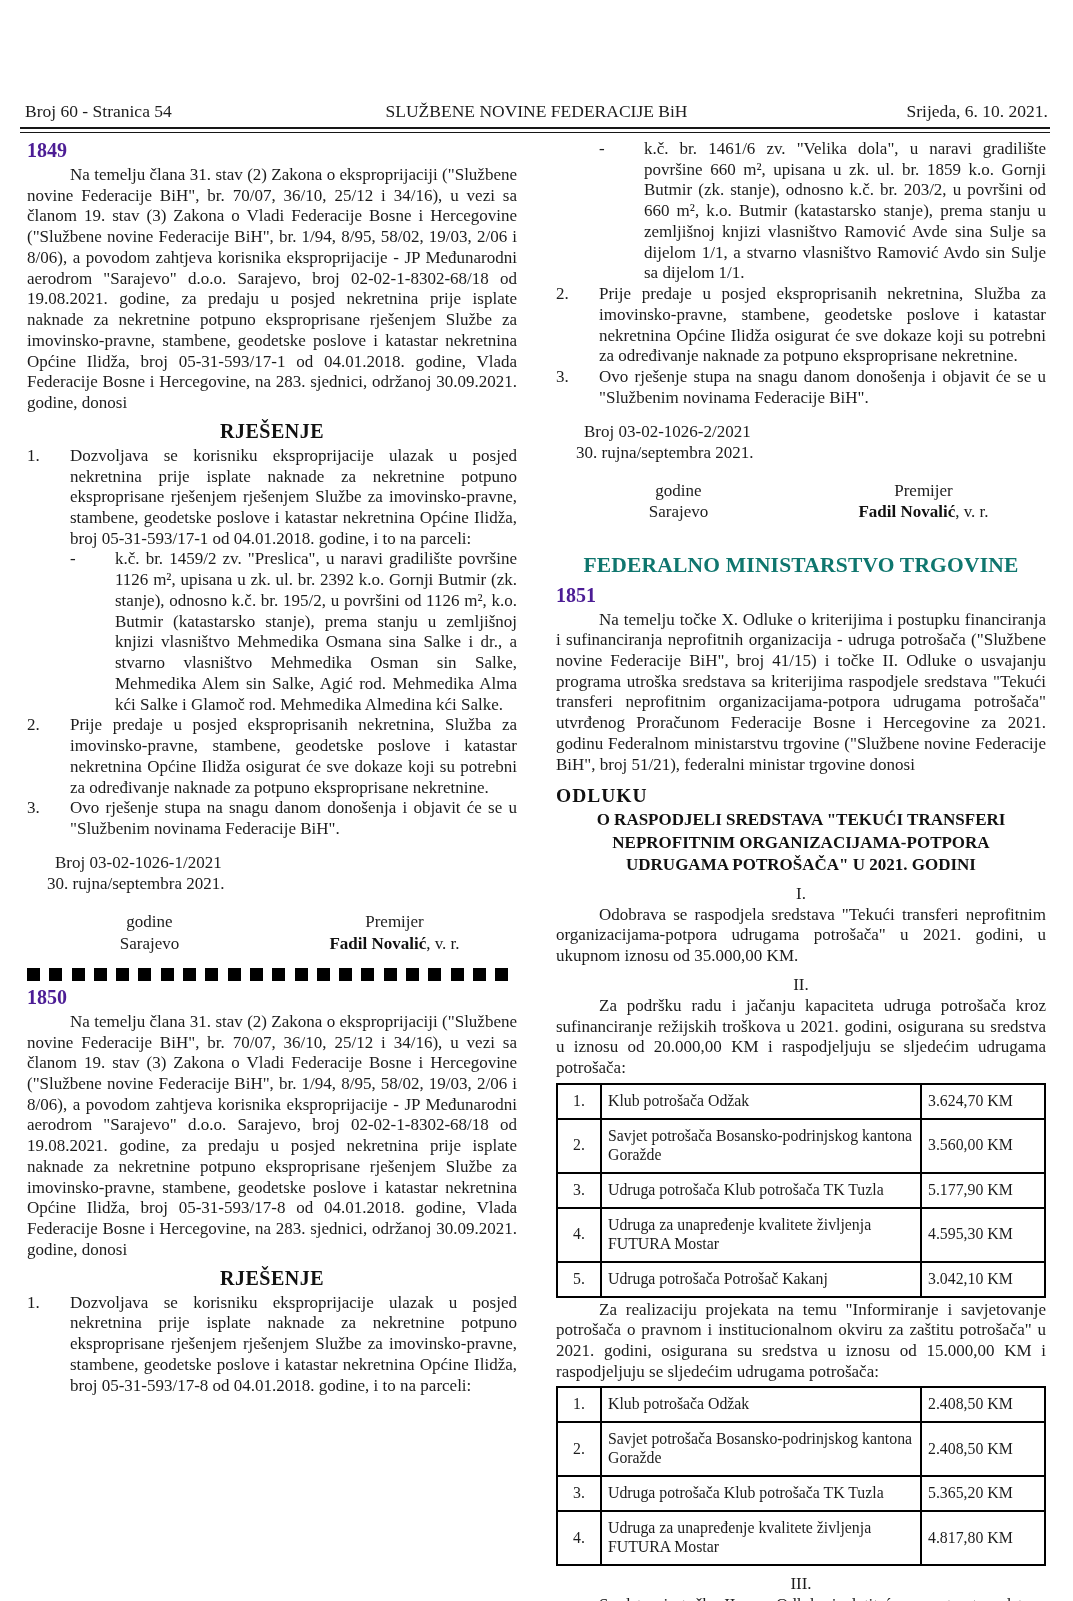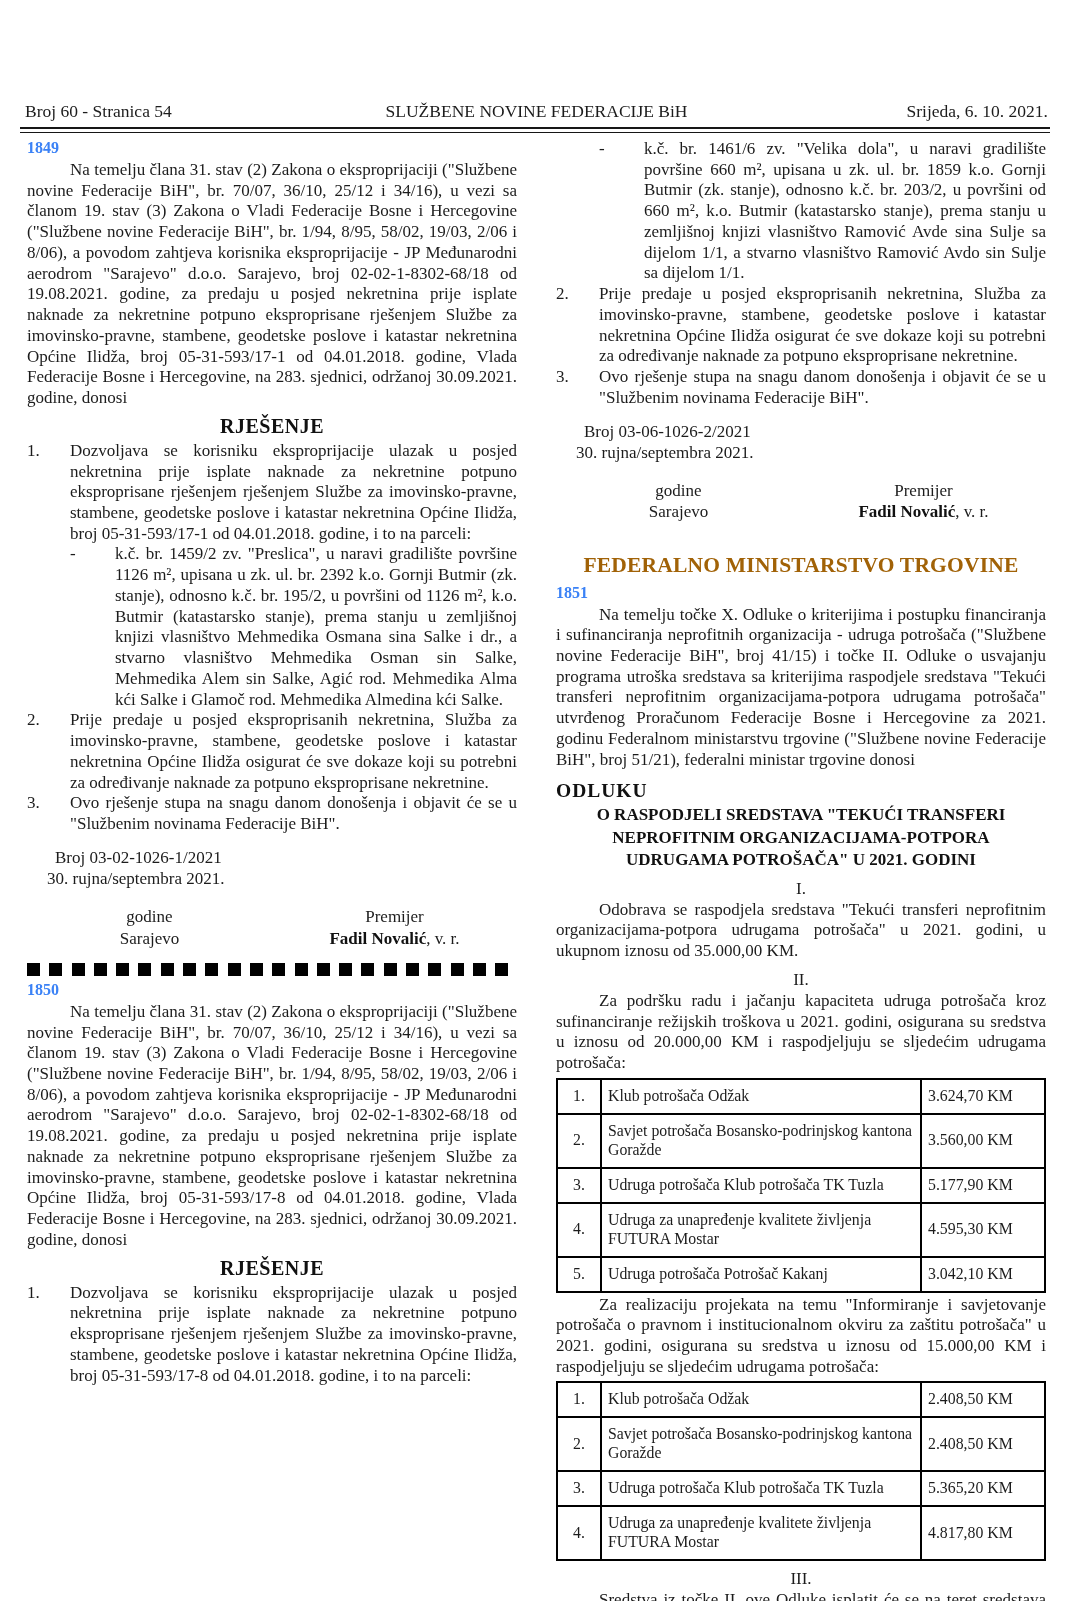--- a/index.html
+++ b/index.html
@@ -16,21 +16,21 @@
   .masthead .side{position:relative;z-index:1;background:transparent;}
   .head-rule{
     position:absolute;top:127px;left:20px;width:1030px;height:3px;
     border-top:2.5px solid #161616;border-bottom:1px solid #161616;
   }
   .content{
     position:absolute;top:139px;left:27px;width:1019px;
     display:flex;gap:39px;
   }
   .col{width:490px;}
-  .doc-num{font-size:16px;font-weight:bold;margin:0 0 3px 0;color:#3b82f6;}
+  .doc-num{font-size:20px;font-weight:bold;margin:0 0 3px 0;color:#4c1d95;}
   p.body{
     margin:0;font-size:17px;line-height:1.22;text-align:justify;
     text-indent:43px;
   }
   .res-title{
     text-align:center;font-weight:bold;font-size:20px;margin:6px 0 3px 0;
     letter-spacing:0.5px;color:#111;
   }
   .li{display:flex;font-size:17px;line-height:1.22;}
   .li .num{flex:0 0 43px;}
@@ -43,21 +43,21 @@
   .sig .l2{padding-left:20px;}
   .sig-row{display:flex;margin-top:17px;}
   .sig-col{width:50%;text-align:center;}
   .sig b{color:#111;}
   .divider{
     height:13px;margin:14px 0 5px 0;width:489px;
     background:repeating-linear-gradient(to right,#000 0 13px,transparent 13px 22.3px);
   }
   .ministry-title{
     text-align:center;font-weight:bold;font-size:21.5px;
-    margin:30px 0 6px 0;color:#a16207;letter-spacing:0.2px;
+    margin:30px 0 6px 0;color:#0f766e;letter-spacing:0.2px;
   }
   .decision-title{
     text-align:left;font-weight:bold;font-size:19.5px;margin:10px 0 1px 0;
     letter-spacing:1px;color:#111;
   }
   .decision-sub{
     text-align:center;font-weight:bold;font-size:17px;line-height:1.3;
     margin:2px auto 6px auto;max-width:470px;color:#111;
   }
   .roman{text-align:center;font-size:17px;margin:8px 0 1px 0;}
@@ -147,21 +147,21 @@
         <div class="li">
           <span class="num">2.</span>
           <span class="text">Prije predaje u posjed eksproprisanih nekretnina, Služba za imovinsko-pravne, stambene, geodetske poslove i katastar nekretnina Općine Ilidža osigurat će sve dokaze koji su potrebni za određivanje naknade za potpuno eksproprisane nekretnine.</span>
         </div>
         <div class="li">
           <span class="num">3.</span>
           <span class="text">Ovo rješenje stupa na snagu danom donošenja i objavit će se u "Službenim novinama Federacije BiH".</span>
         </div>
 
         <div class="sig">
-          <div class="l1">Broj 03-06-1026-2/2021</div>
+          <div class="l1">Broj 03-02-1026-2/2021</div>
           <div class="l2">30. rujna/septembra 2021.</div>
           <div class="sig-row">
             <div class="sig-col">
               <div>godine</div>
               <div>Sarajevo</div>
             </div>
             <div class="sig-col">
               <div>Premijer</div>
               <div><b>Fadil Novalić</b><span>, v. r.</span></div>
             </div>

